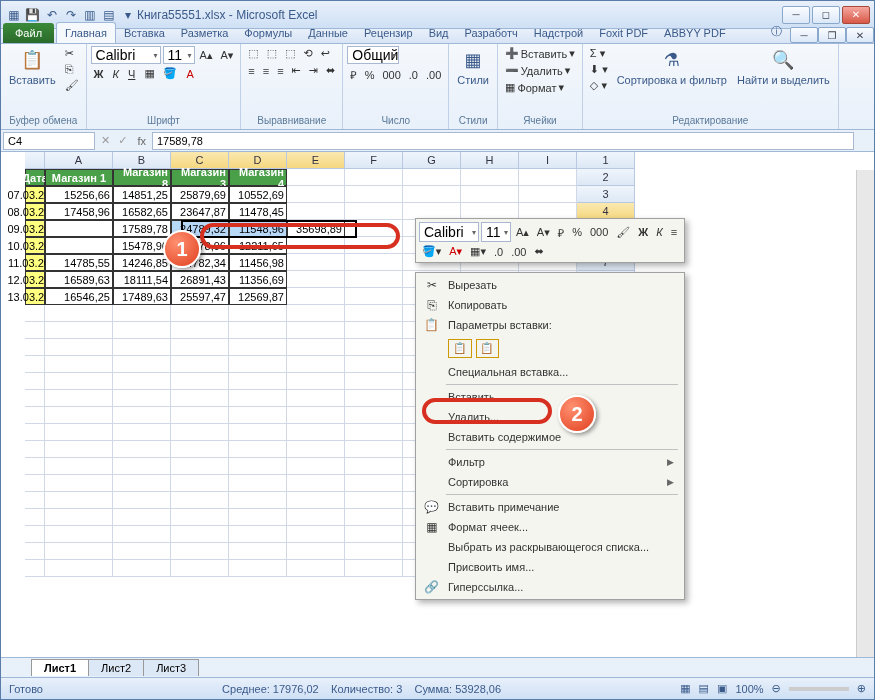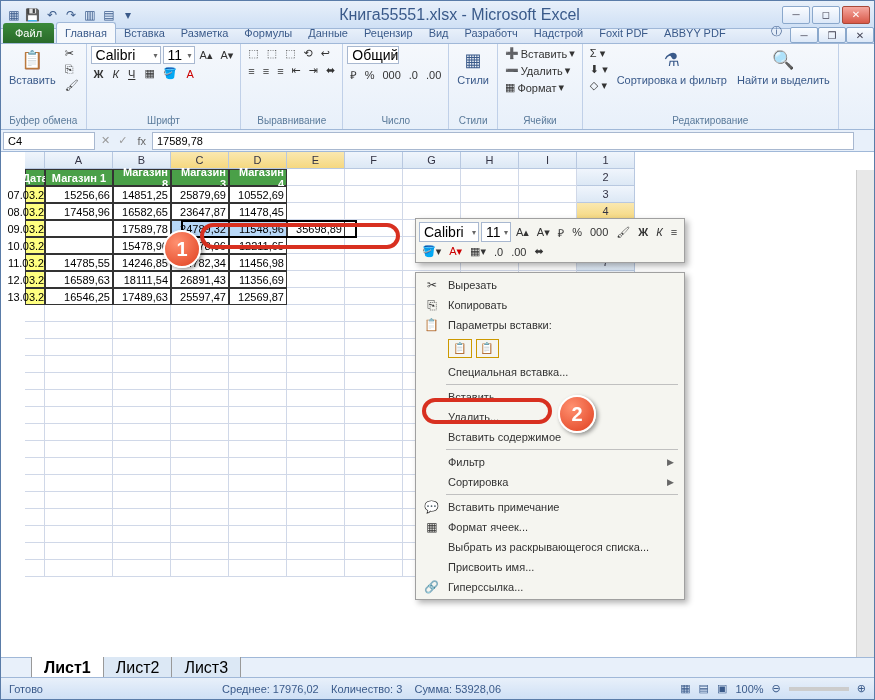--- a/index.html
+++ b/index.html
@@ -1,21 +1,21 @@
 <!DOCTYPE html>
 <html><head>
 <meta charset="utf-8">
 <style>
 *{box-sizing:border-box;margin:0;padding:0;font-family:"Segoe UI",Tahoma,sans-serif;font-size:11px;user-select:none}
 body{background:#fff;width:875px;height:700px;overflow:hidden;position:relative}
 .window{border:1px solid #5a7ca8;background:#fff;width:875px;height:700px;display:flex;flex-direction:column}
 .titlebar{height:28px;background:linear-gradient(#e8f0fa,#cfe0f5);display:flex;align-items:center;padding:0 4px;border-bottom:1px solid #a0b8d8}
 .qat{display:flex;gap:1px;align-items:center}
 .qat-item{width:18px;height:18px;display:flex;align-items:center;justify-content:center;color:#3a5a8a;font-size:12px}
-.title{flex:1;text-align:center;color:#3a5a8a;font-size:16px}
+.title{flex:1;text-align:left;color:#3a5a8a;font-size:12px}
 .winbtns{display:flex;gap:2px}
 .winbtn{width:28px;height:18px;border:1px solid #8aa8cc;background:linear-gradient(#fafcff,#dce8f8);border-radius:2px;display:flex;align-items:center;justify-content:center;font-size:10px;color:#445}
 .winbtn.close.outer{background:linear-gradient(#f5a8a0,#d85848);color:#fff;border-color:#a84838}
 .ribbon-tabs{height:15px;background:linear-gradient(#e8f0fa,#d8e4f5);display:flex;align-items:flex-end;padding-left:2px;border-bottom:1px solid #a0b8d8}
 .file-tab{background:linear-gradient(#3a8a3a,#2a6a2a);color:#fff;padding:4px 12px;border-radius:3px 3px 0 0;margin-right:2px;font-size:11px}
 .tab{padding:4px 8px;color:#3a5a8a;font-size:11px;cursor:pointer}
 .tab.active{background:#f5f8fc;border:1px solid #a0b8d8;border-bottom:none;border-radius:3px 3px 0 0}
 .ribbon{height:86px;background:linear-gradient(#f5f8fc,#e8f0fa);border-bottom:1px solid #a0b8d8;display:flex}
 .group{border-right:1px solid #c0d0e8;padding:2px 4px;display:flex;flex-direction:column;justify-content:space-between}
 .group-label{font-size:10px;color:#5a7a9a;text-align:center;padding-bottom:1px}
@@ -36,21 +36,21 @@
 .colhdr.sel{background:linear-gradient(#fae8b0,#f5d880)}
 .rowhdr.sel{background:linear-gradient(#fae8b0,#f5d880)}
 .cell{border-right:1px solid #d0d8e8;border-bottom:1px solid #d0d8e8;padding:1px 2px;text-align:right;font-size:11px;display:flex;align-items:center;justify-content:flex-end}
 .cell.hdr{background:#4aa048;color:#fff;font-weight:bold;justify-content:center;border:1px solid #333}
 .cell.date{background:#ffff80;justify-content:center;border:1px solid #333}
 .cell.data{border:1px solid #333;background:#fff}
 .cell.sel{background:#b8d8f8}
 .cell.active{background:#fff;outline:2px solid #333;outline-offset:-1px}
 .vscroll{position:absolute;right:0;top:18px;bottom:0;width:18px;background:#e8e8e8;border-left:1px solid #ccc}
 .tabbar{height:20px;background:#e8f0fa;border-top:1px solid #a0b8d8;display:flex;align-items:center;padding-left:30px}
-.sheettab{background:#fff;border:1px solid #999;border-bottom:none;padding:2px 12px;font-size:16px;margin-right:-1px}
+.sheettab{background:#fff;border:1px solid #999;border-bottom:none;padding:2px 12px;font-size:11px;margin-right:-1px}
 .sheettab.active{background:#fff;font-weight:bold}
 .sheettab:not(.active){background:#dce8f5}
 .statusbar{height:22px;background:linear-gradient(#e8f0fa,#cfe0f5);border-top:1px solid #a0b8d8;display:flex;align-items:center;padding:0 8px;color:#3a5a8a;font-size:11px;gap:20px}
 .statleft{flex:0 0 auto}
 .statcenter{flex:1;text-align:center}
 .statright{display:flex;gap:8px;align-items:center}
 .ctx-menu{position:absolute;background:#f5f5f0;border:1px solid #a0a0a0;box-shadow:3px 3px 6px rgba(0,0,0,.3);padding:2px;z-index:100}
 .mini-toolbar{left:415px;top:218px;width:270px;padding:3px;display:flex;flex-wrap:wrap;gap:2px;align-items:center}
 .mini-toolbar .combo{height:20px}
 .mini-toolbar span{font-size:11px}

